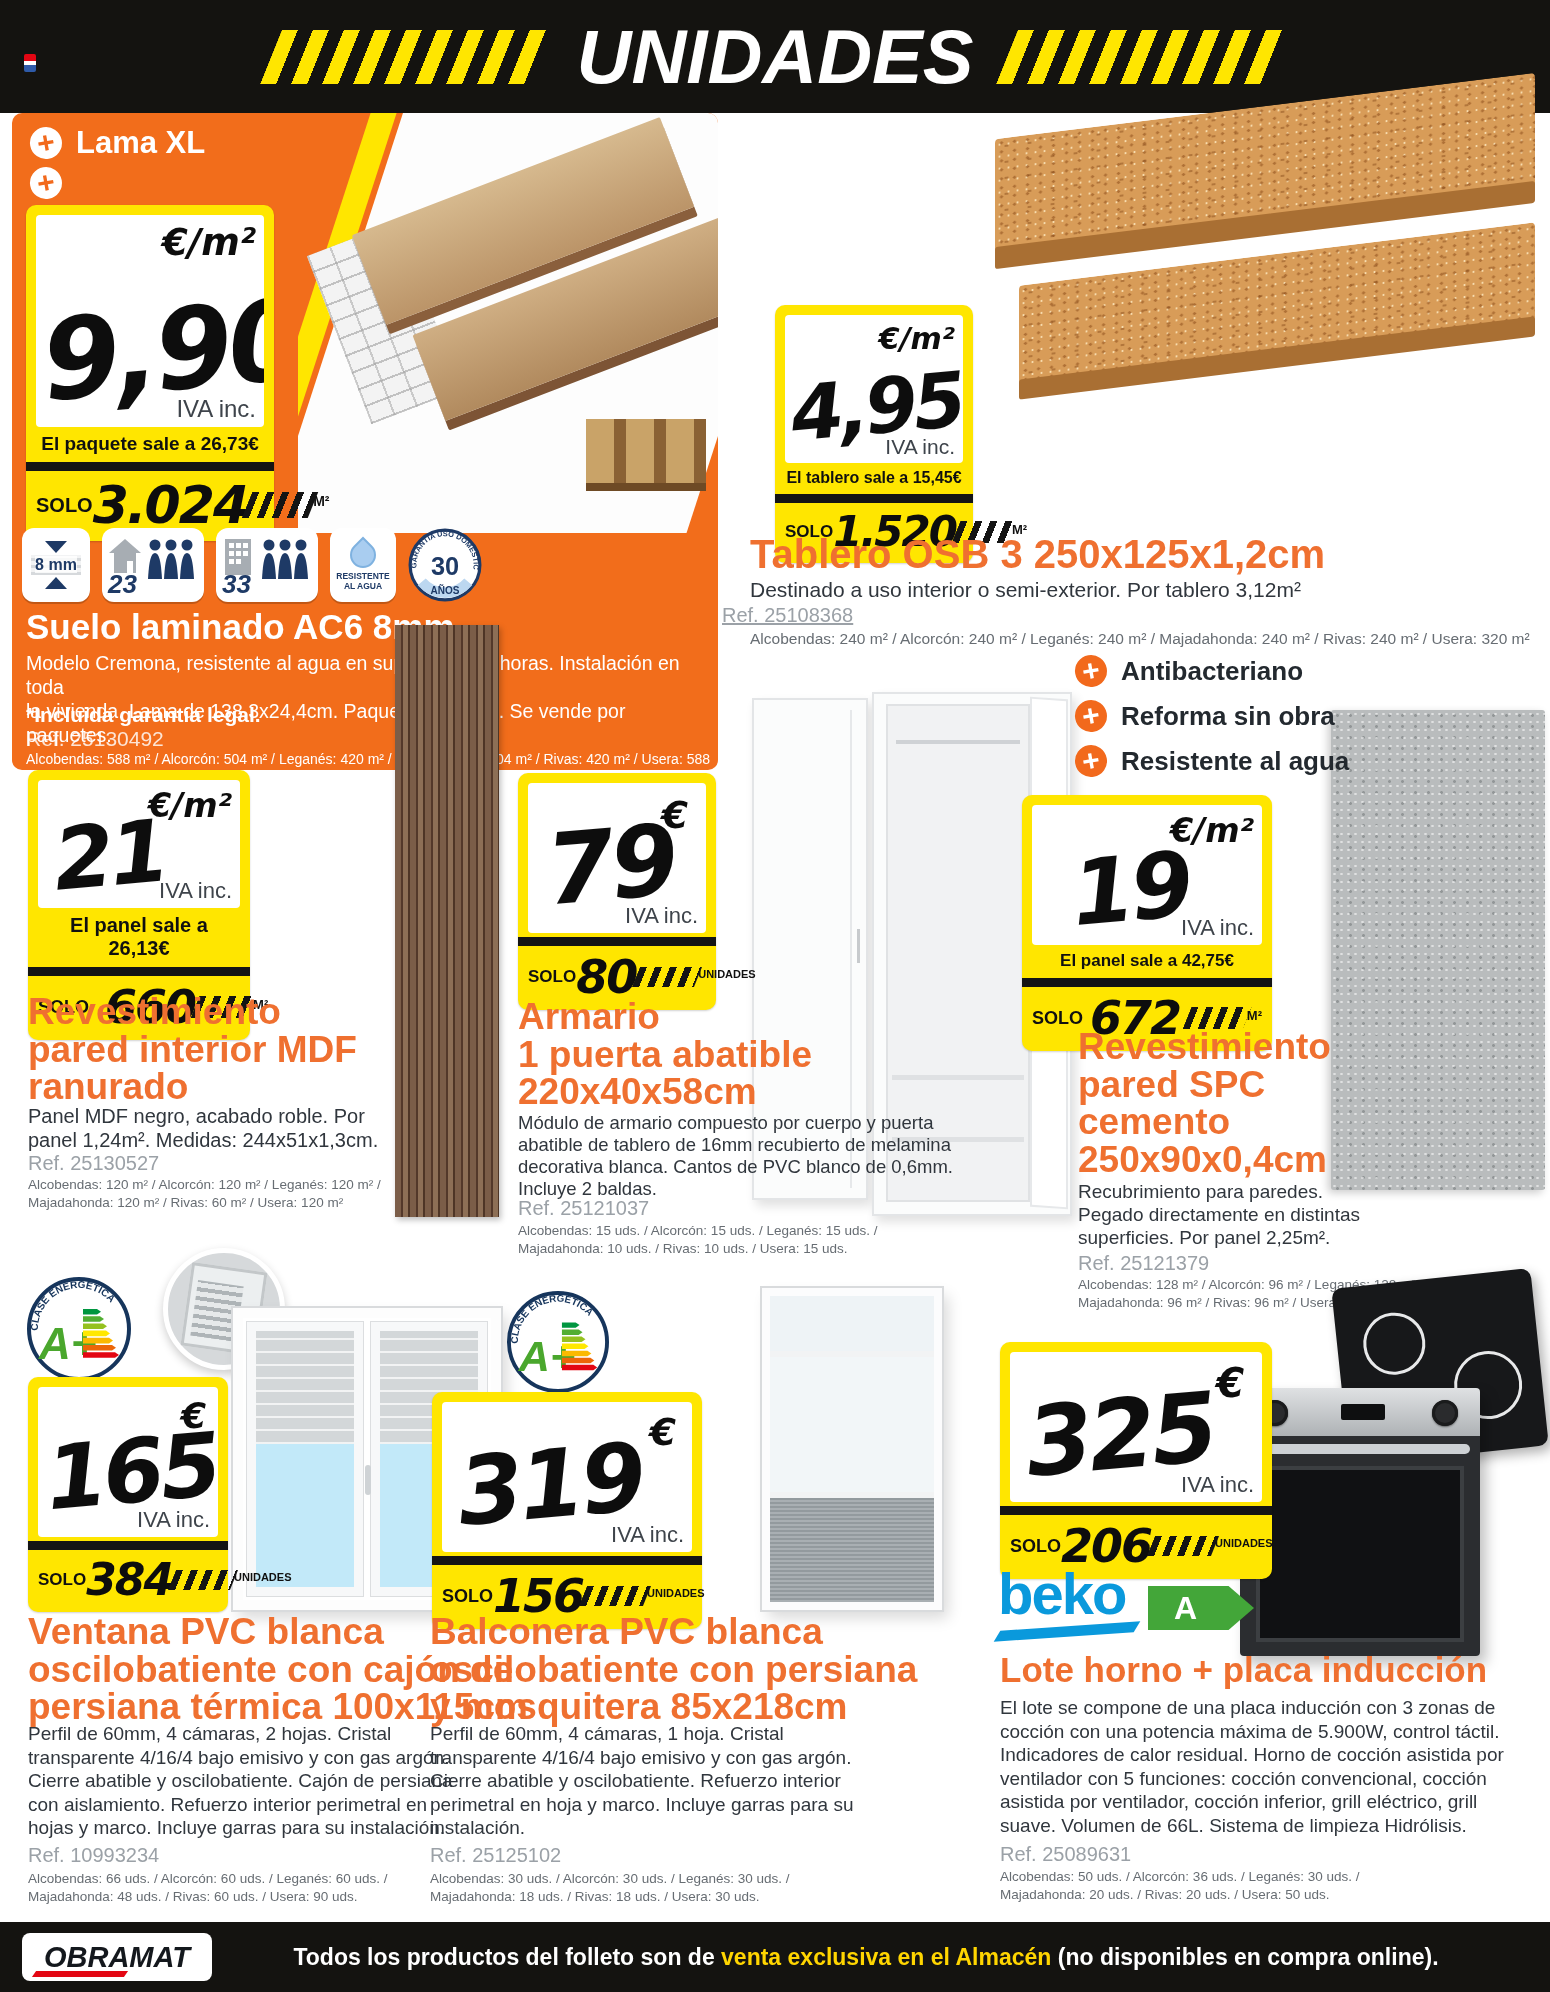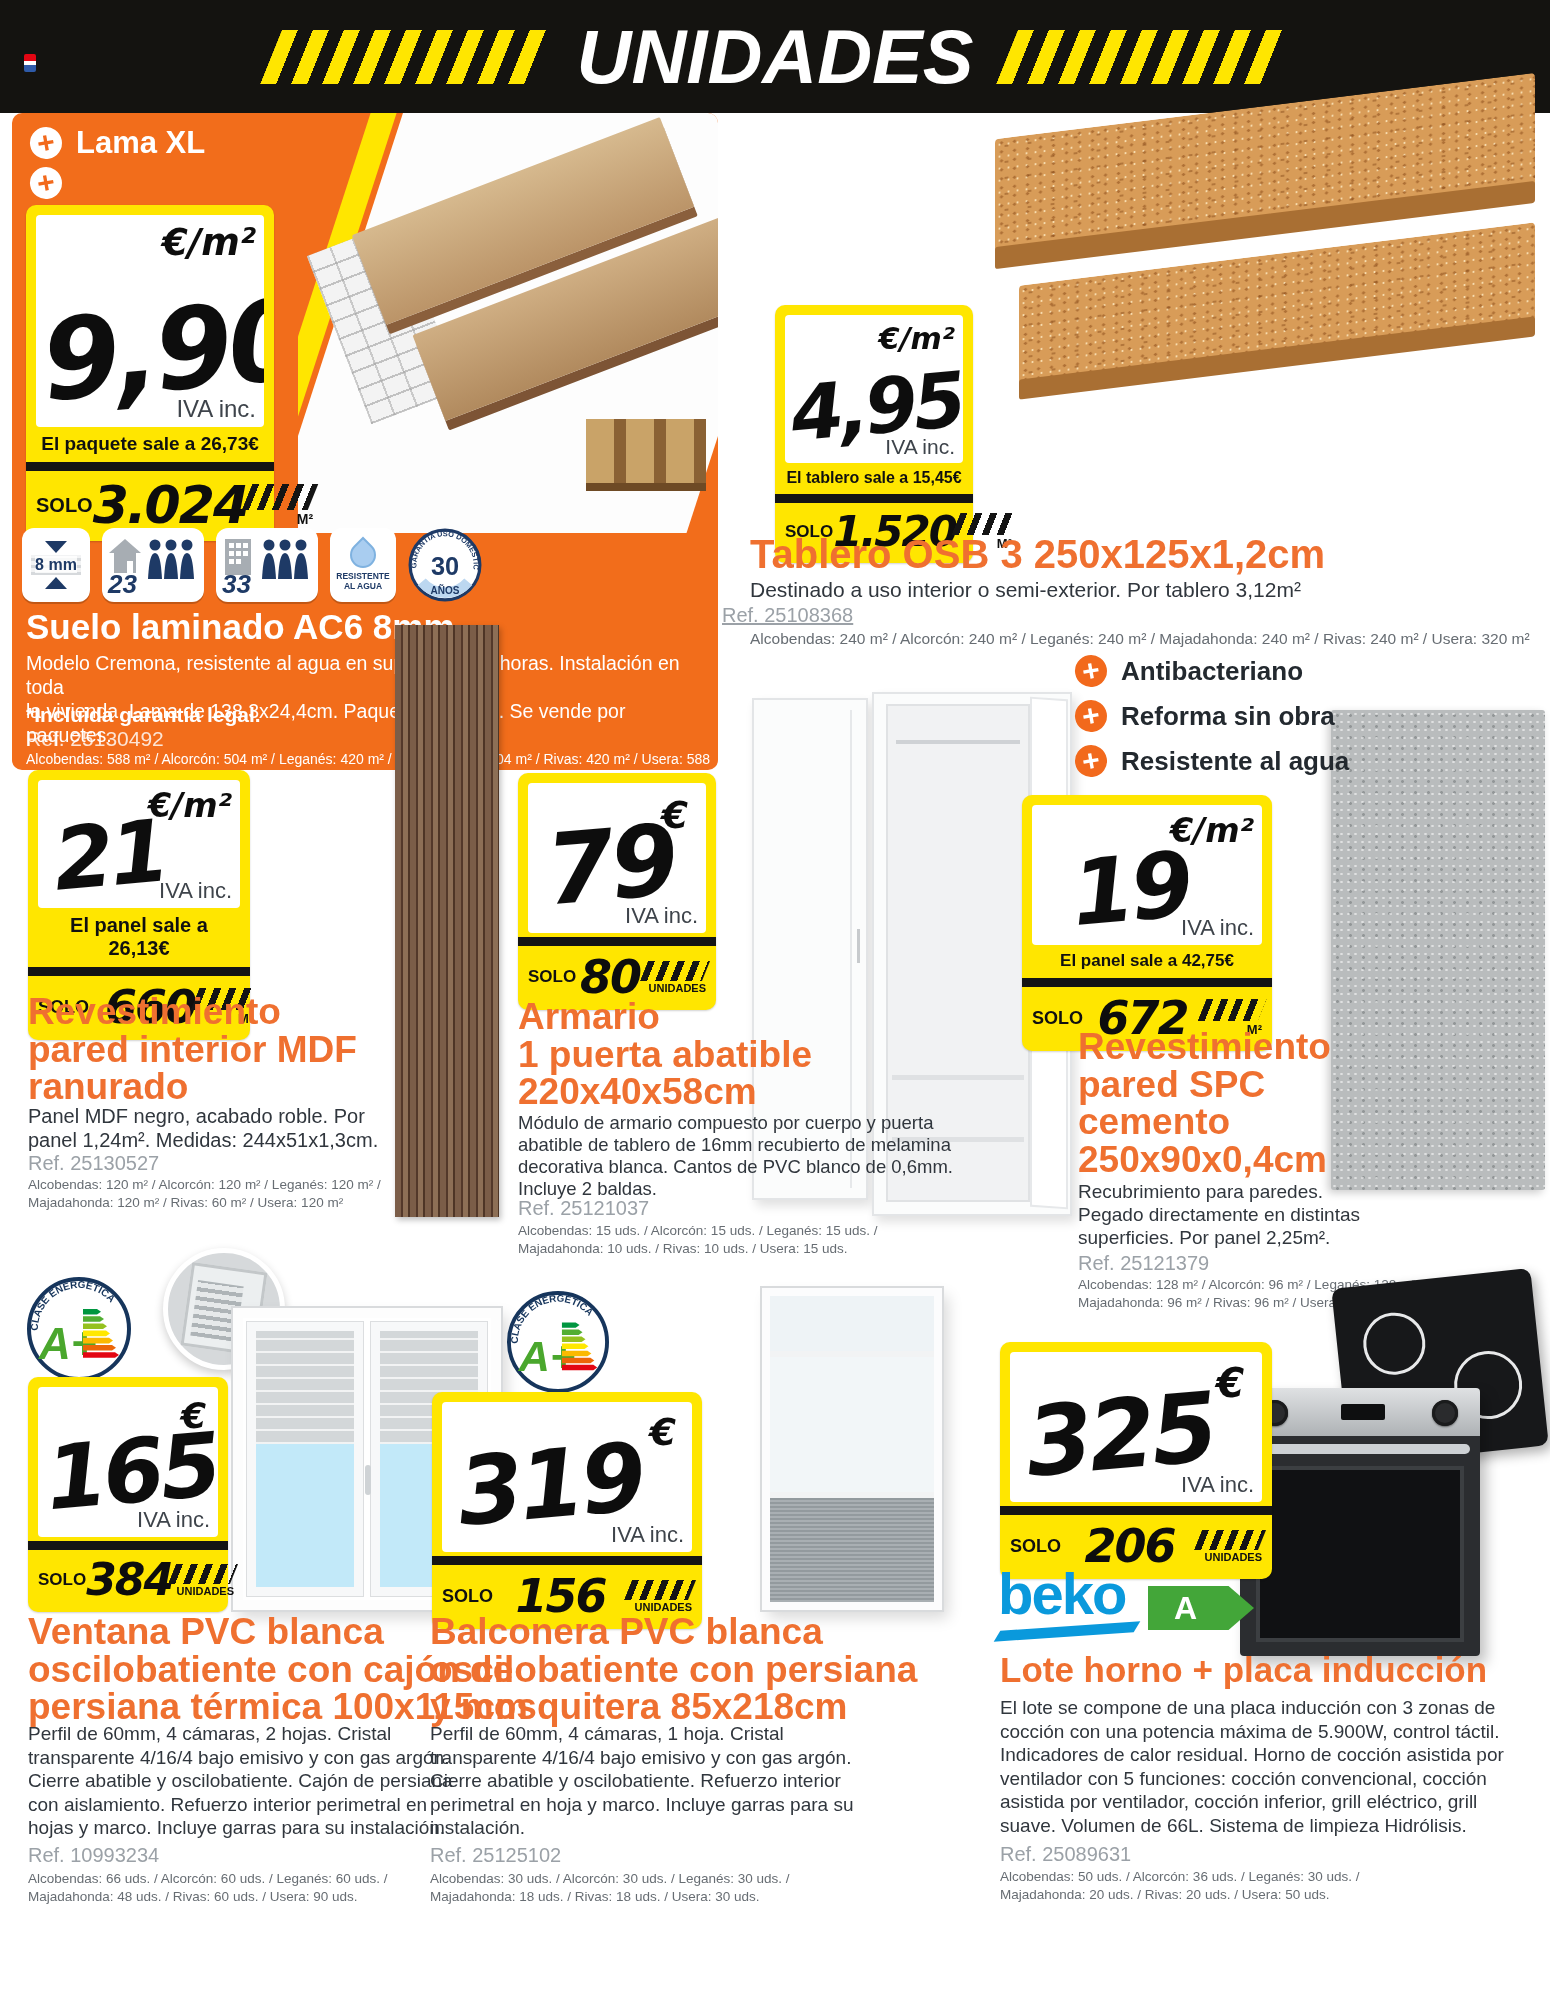--- a/index.html
+++ b/index.html
@@ -22,21 +22,21 @@
   .tag{background:#ffe600;border-radius:10px;padding:10px 10px 10px;box-sizing:border-box;box-shadow:0 1px 2px rgba(0,0,0,.18);}
   .tag-inner{background:#fff;border-radius:4px;position:relative;overflow:hidden;}
   .big-price{position:absolute;left:6px;bottom:26px;font-family:"DejaVu Sans",sans-serif;font-weight:bold;font-style:italic;letter-spacing:-4px;color:#0d0d0d;transform:rotate(-5deg);line-height:.9;}
   .unit-sup{position:absolute;right:8px;top:6px;font-family:"DejaVu Sans",sans-serif;font-weight:bold;font-style:italic;color:#0d0d0d;}
   .iva{position:absolute;right:8px;bottom:4px;color:#3e444b;}
   .note{text-align:center;font-weight:bold;color:#101010;padding:6px 0 3px;}
   .bar{height:9px;background:#141414;margin:4px -10px;}
   .solo-row{display:flex;align-items:center;padding-top:4px;}
   .solo-label{font-weight:bold;color:#101010;font-size:20px;}
   .solo-num{flex:1;text-align:center;font-family:"DejaVu Sans",sans-serif;font-weight:bold;font-style:italic;letter-spacing:-2px;color:#0d0d0d;line-height:1;}
-  .slash-block{display:flex;flex-direction:column;align-items:flex-end;}
+  .slash-block{display:flex;flex-direction:row;align-items:flex-start;}
   .slashes-small{width:66px;height:26px;background:repeating-linear-gradient(90deg,#141414 0 7px,transparent 7px 15px);}
   .unit-label{font-weight:bold;color:#101010;font-size:14px;margin-top:1px;}
 
   
   .obullet{display:flex;align-items:center;gap:14px;}
   .plus-circle{width:32px;height:32px;border-radius:50%;display:flex;align-items:center;justify-content:center;
                font-weight:bold;font-size:30px;line-height:1;transform:rotate(-10deg);flex:0 0 auto;}
   .plus-on-orange{background:#fff;color:#f2691c;}
   .plus-on-white{background:#f2691c;color:#fff;}
   .obullet .lbl{font-weight:bold;}
@@ -570,14 +570,23 @@
 cocción con una potencia máxima de 5.900W, control táctil.
 Indicadores de calor residual. Horno de cocción asistida por
 ventilador con 5 funciones: cocción convencional, cocción
 asistida por ventilador, cocción inferior, grill eléctrico, grill
 suave. Volumen de 66L. Sistema de limpieza Hidrólisis.</div>
     <div class="abs pref" style="left:1000px;top:1843px;">Ref. 25089631</div>
     <div class="abs pstock pre" style="left:1000px;top:1868px;">Alcobendas: 50 uds. / Alcorcón: 36 uds. / Leganés: 30 uds. /
 Majadahonda: 20 uds. / Rivas: 20 uds. / Usera: 50 uds.</div>
   </section>
 
+  <footer class="abs footer">
+    <div class="obramat">
+      <span>OBRAMAT</span>
+      <div class="red"></div>
+    </div>
+    <p class="footer-text">
+      <span>Todos los productos del folleto son de </span><span class="hl">venta exclusiva en el Almacén</span><span> (no disponibles en compra online).</span>
+    </p>
+  </footer>
 
 </div>
 
 </body></html>

